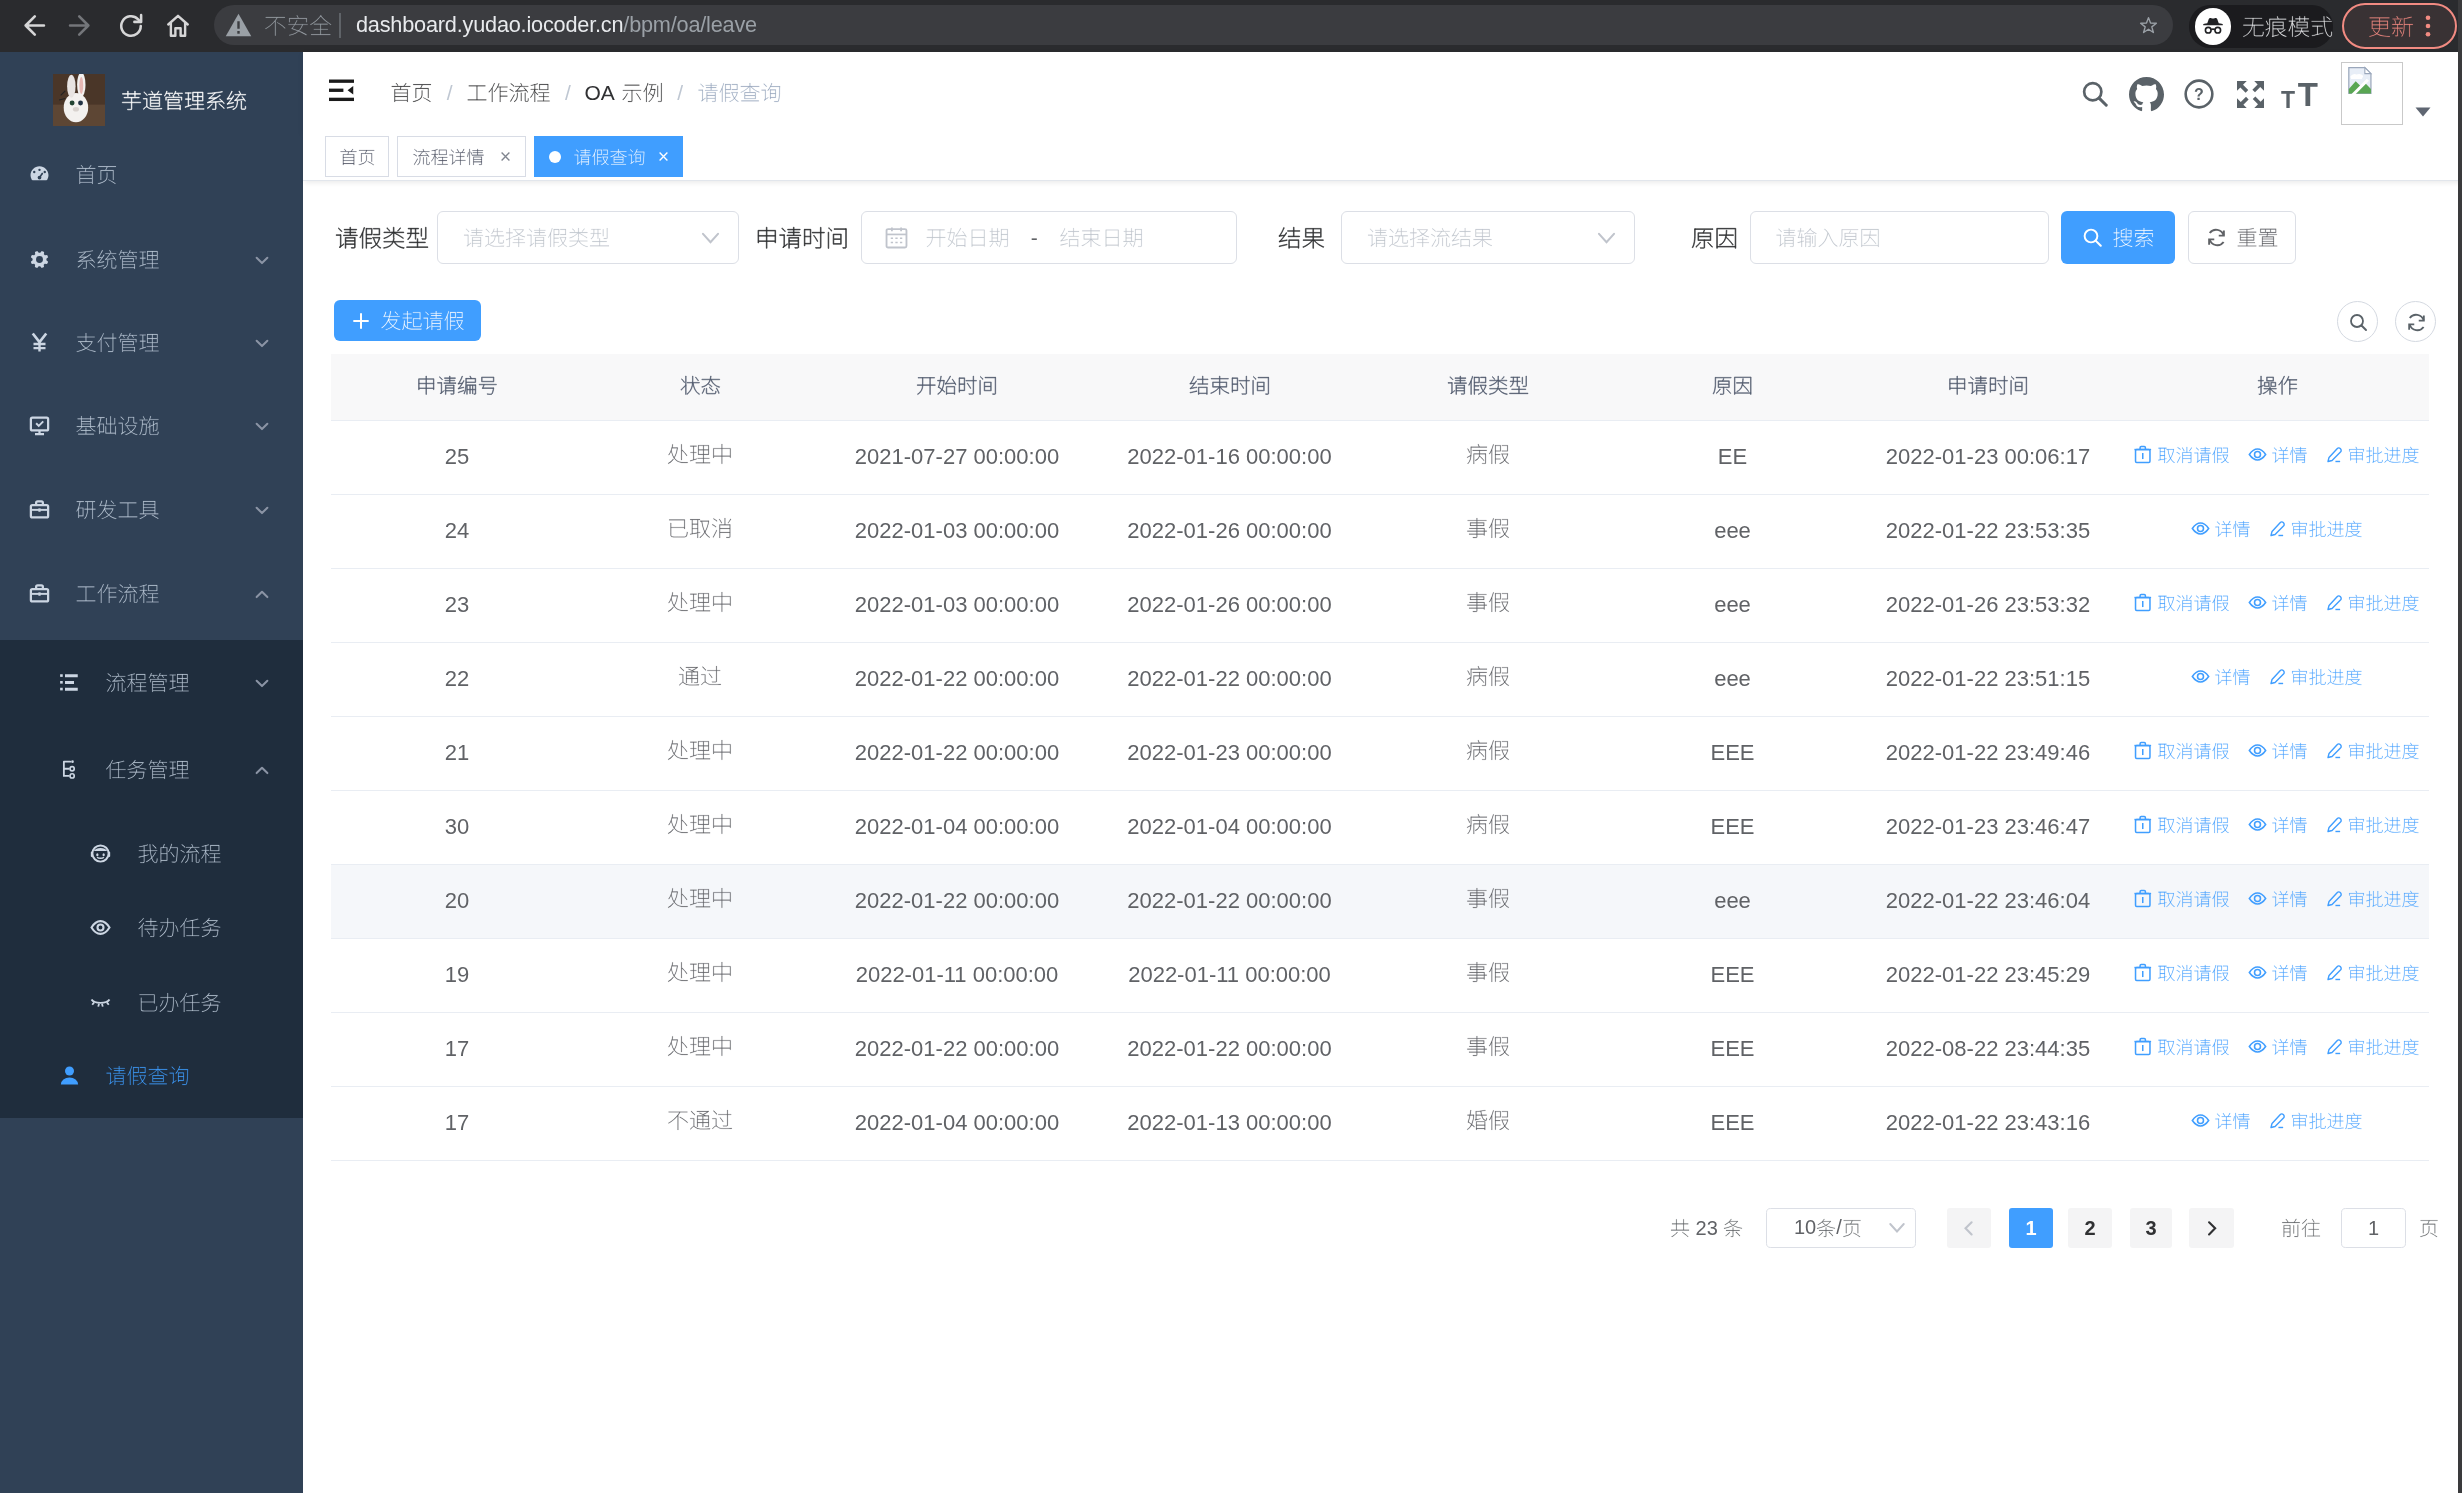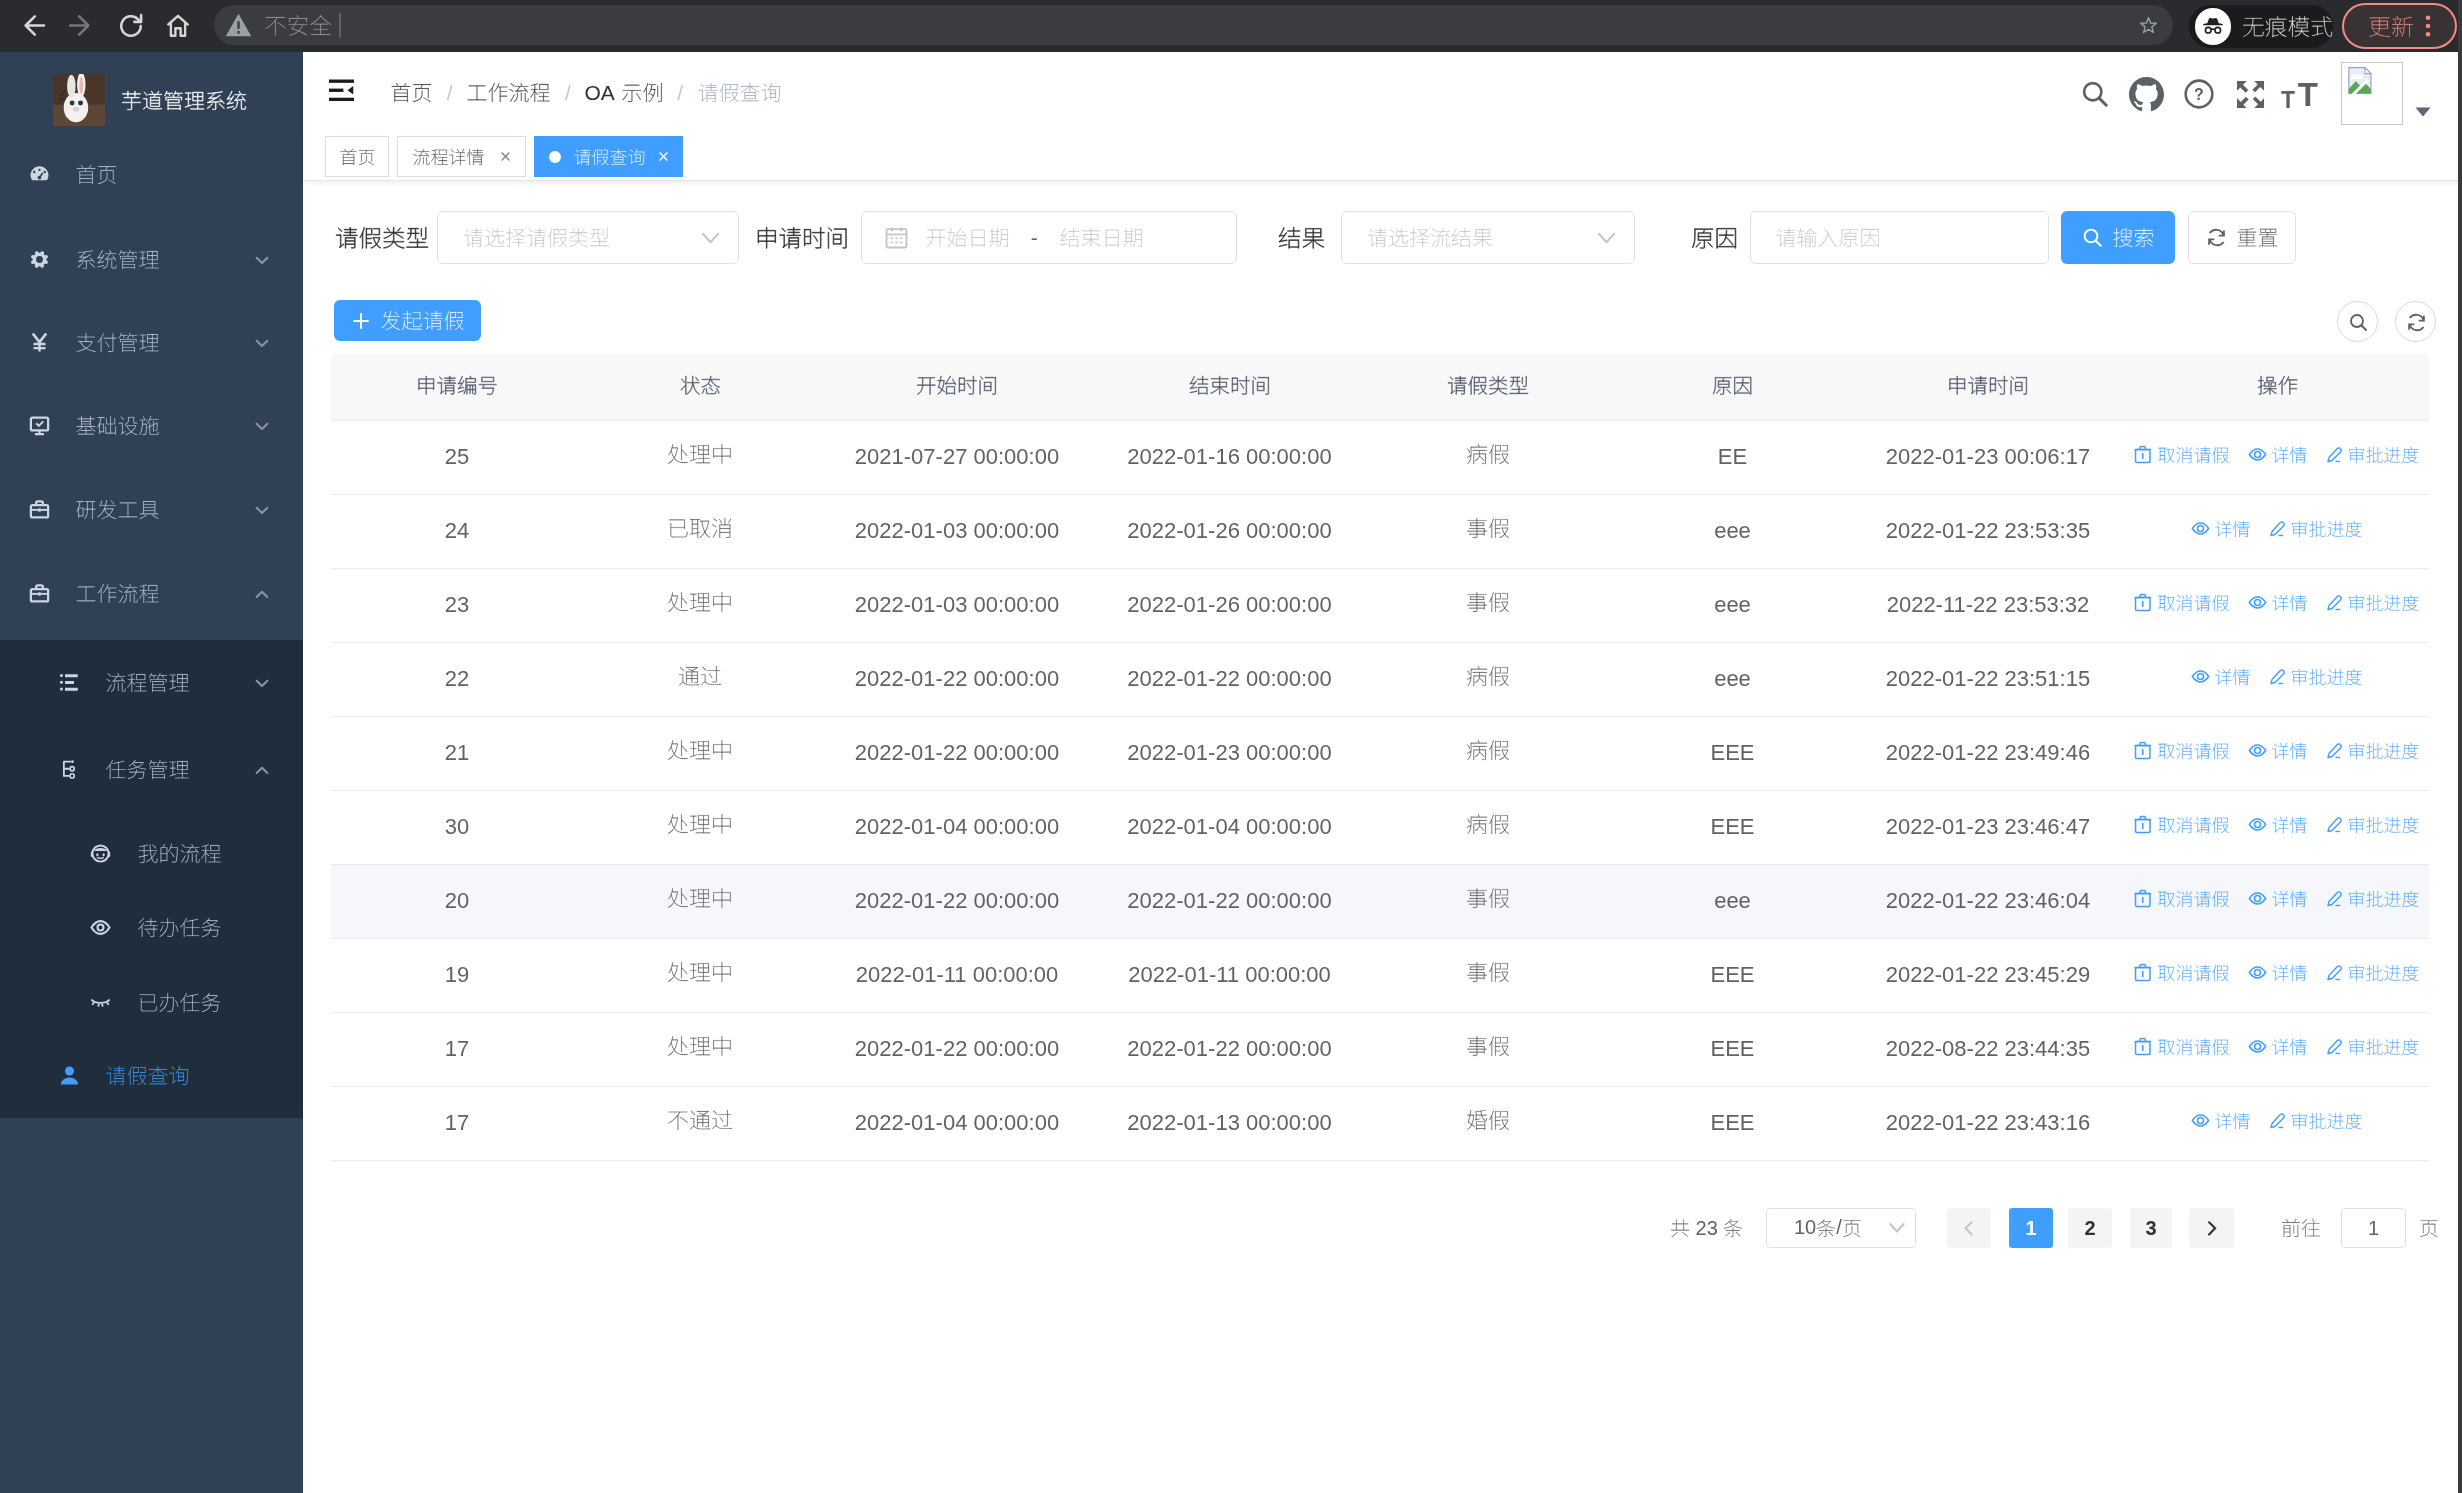--- a/index.html
+++ b/index.html
@@ -50,20 +50,21 @@
       <rect x="16.4" y="25" width="3.2" height="3.6" fill="#3b3c40"></rect>
     </svg>
     <div class="abs flex" style="left:264px;top:5.3px;height:40px;color:#9aa0a6">
       <svg class="z" width="68" height="23" viewBox="0 280 3000 1000" style="stroke:currentColor;stroke-width:6.8px;">
         <use href="#g0" x="0"></use>
         <use href="#g1" x="1000"></use>
         <use href="#g2" x="2000"></use>
       </svg>
     </div>
     <div class="abs" style="left:339px;top:13px;width:1.5px;height:25px;background:#5f6368"></div>
+    <div class="abs flex" style="left:356px;top:5.3px;height:40px;font-size:21.7px;letter-spacing:-0.2px;color:#e8eaed">dashboard.yudao.iocoder.cn<span style="color:#9aa0a6">/bpm/oa/leave</span></div>
     <svg class="abs" style="left:2138px;top:15px" width="21" height="21" viewBox="0 0 24 24">
       <path d="M12 3 L14.3 9.2 L21 9.5 L15.8 13.6 L17.6 20 L12 16.3 L6.4 20 L8.2 13.6 L3 9.5 L9.7 9.2 Z" fill="none" stroke="#9aa0a6" stroke-width="1.6" stroke-linejoin="round"></path>
     </svg>
     <div id="incog">
       <span style="display:inline-flex;width:37px;height:37px;border-radius:18px;background:#fff;margin-left:6px;align-items:center;justify-content:center">
         <svg width="26" height="26" viewBox="0 0 24 24" fill="#202124">
           <path d="M8.1 5.5 L6.7 9.4 C4.5 9.7 3 10.2 3 10.2 V11.4 H21 V10.2 C21 10.2 19.5 9.7 17.3 9.4 L15.9 5.5 C15.6 4.7 14.8 4.3 14 4.6 L12.9 5 C12.3 5.2 11.7 5.2 11.1 5 L10 4.6 C9.2 4.3 8.4 4.7 8.1 5.5 Z"></path>
           <circle cx="7.6" cy="15.9" r="2.6" fill="none" stroke="#202124" stroke-width="1.5"></circle>
           <circle cx="16.4" cy="15.9" r="2.6" fill="none" stroke="#202124" stroke-width="1.5"></circle>
           <path d="M10.2 15.4 C11.3 14.7 12.7 14.7 13.8 15.4" fill="none" stroke="#202124" stroke-width="1.5"></path>
@@ -720,21 +721,21 @@
             <use href="#g12" x="1000"></use>
             <use href="#g80" x="2000"></use>
           </svg></td>
         <td>2022-01-03 00:00:00</td>
         <td>2022-01-26 00:00:00</td>
         <td><svg class="z" width="44" height="22" viewBox="0 280 2000 1000" style="stroke:currentColor;stroke-width:6.8px;">
             <use href="#g82" x="0"></use>
             <use href="#g38" x="1000"></use>
           </svg></td>
         <td>eee</td>
-        <td>2022-11-22 23:53:32</td>
+        <td>2022-01-26 23:53:32</td>
         <td><span style="display:inline-flex;align-items:center;white-space:nowrap">
             <span class="lnk">
               <svg style="margin-right:5.3px" width="17.5" height="19" viewBox="0 0 23 25">
                 <rect x="2" y="6" width="19" height="17" rx="1.5" fill="none" stroke="#409eff" stroke-width="2"></rect>
                 <path d="M0.5 6 H22.5" stroke="#409eff" stroke-width="2"></path>
                 <path d="M8 6 V3.5 a1.5 1.5 0 0 1 1.5-1.5 h4 A1.5 1.5 0 0 1 15 3.5 V6" fill="none" stroke="#409eff" stroke-width="2"></path>
                 <path d="M11.5 10.5 V18.5" stroke="#409eff" stroke-width="2"></path>
               </svg>
               <svg class="z" width="73" height="18" viewBox="0 280 4000 1000" style="stroke:currentColor;stroke-width:6.8px;">
                 <use href="#g68" x="0"></use>

